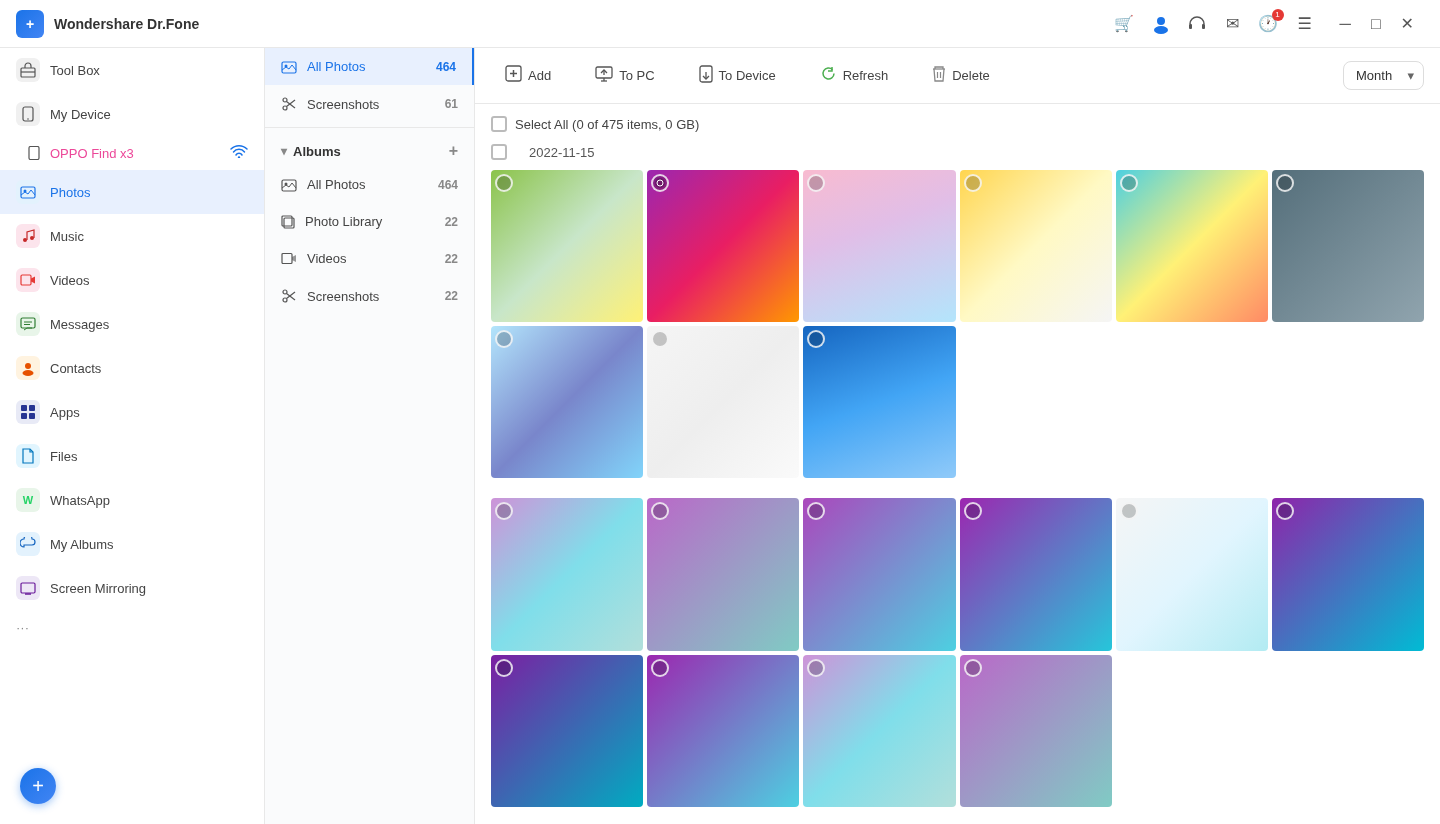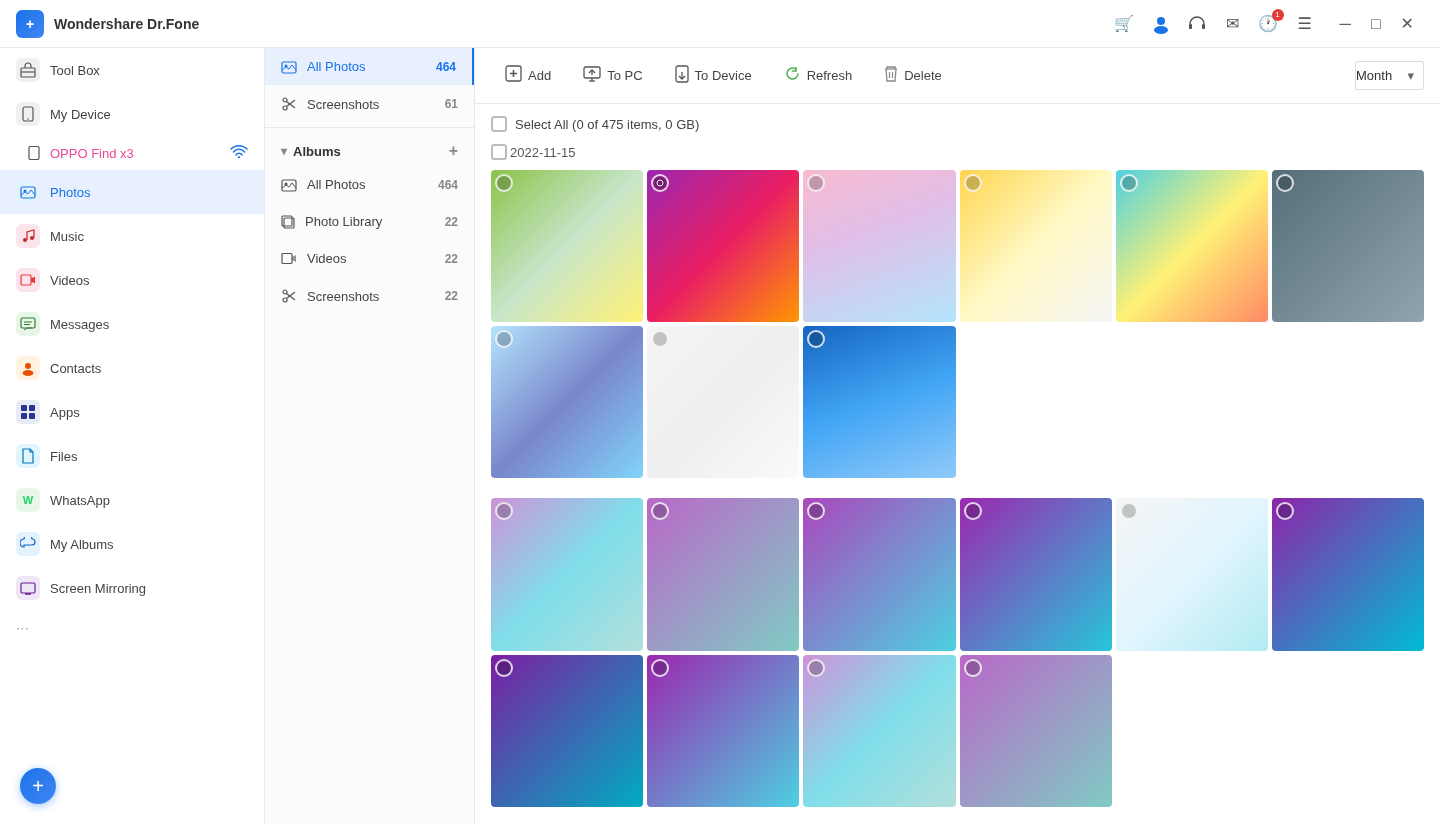--- a/index.html
+++ b/index.html
@@ -148,35 +148,35 @@
       flex-direction: column;
       background: #fff;
       overflow: hidden;
     }
     .toolbar {
       height: 56px;
       border-bottom: 1px solid #e8e8e8;
       display: flex;
       align-items: center;
       padding: 0 16px;
-      gap: 4px;
+      gap: 16px;
       flex-shrink: 0;
     }
     .toolbar-btn {
       display: flex; align-items: center; gap: 6px;
       padding: 7px 14px;
       border: none; background: none; cursor: pointer;
       color: #444; font-size: 13px; border-radius: 6px;
     }
     .toolbar-btn .btn-icon { font-size: 16px; }
     .toolbar-spacer { flex: 1; }
     .month-select {
-      padding: 6px 30px 6px 0;
+      padding: 6px 30px 6px 12px;
       border: 1px solid #ddd;
-      border-radius: 2px;
+      border-radius: 8px;
       font-size: 13px;
       background: #fff;
       color: #333;
       appearance: none;
       cursor: pointer;
       position: relative;
     }
     .month-select-wrap {
       position: relative;
       display: flex; align-items: center;
@@ -197,21 +197,21 @@
     }
     .custom-checkbox {
       width: 16px; height: 16px;
       border: 2px solid #bbb;
       border-radius: 3px;
       display: flex; align-items: center; justify-content: center;
       cursor: pointer; flex-shrink: 0;
     }
     .date-group { margin-bottom: 20px; }
     .date-header {
-      display: flex; align-items: center; gap: 3px;
+      display: flex; align-items: center; gap: 22px;
       font-size: 13px; color: #555; margin-bottom: 10px;
     }
     .photos-grid {
       display: grid;
       grid-template-columns: repeat(6, 1fr);
       gap: 4px;
     }
     .photo-thumb {
       aspect-ratio: 1;
       border-radius: 4px;

